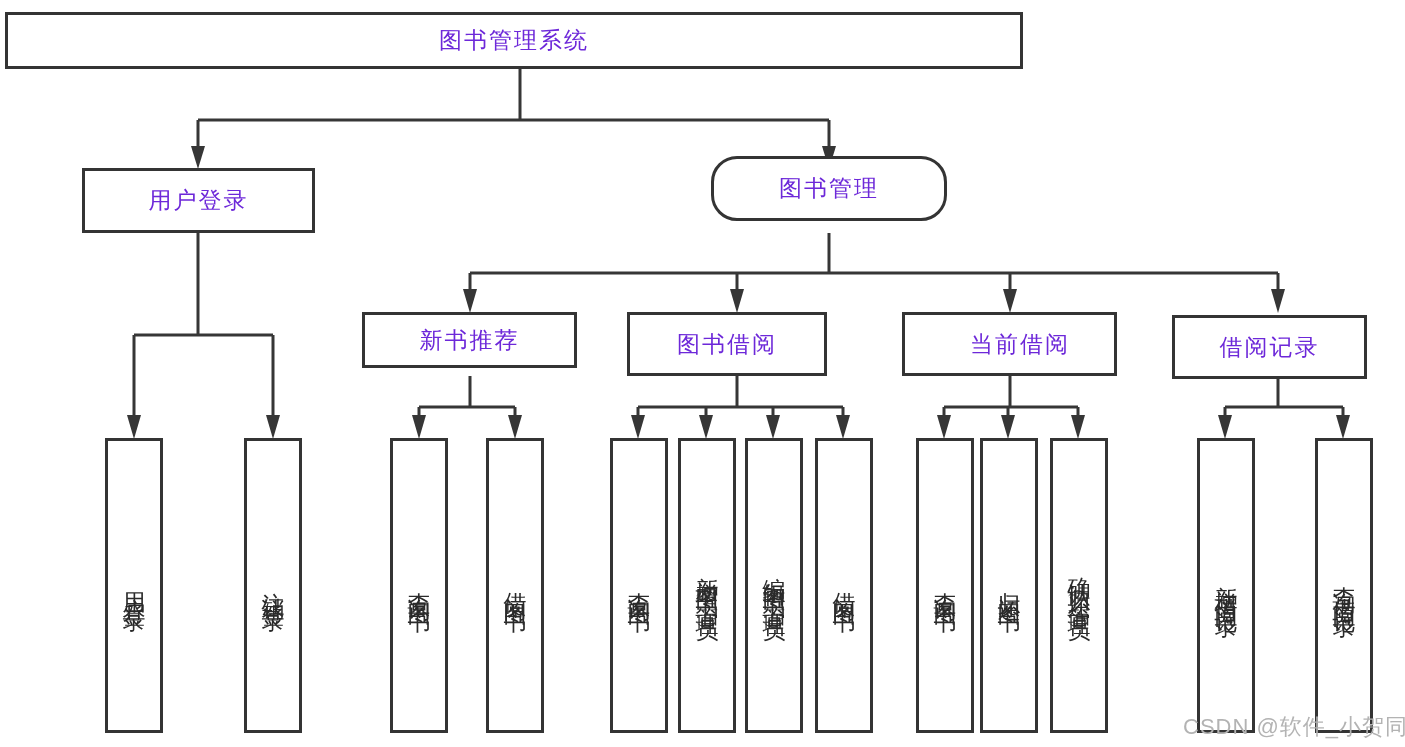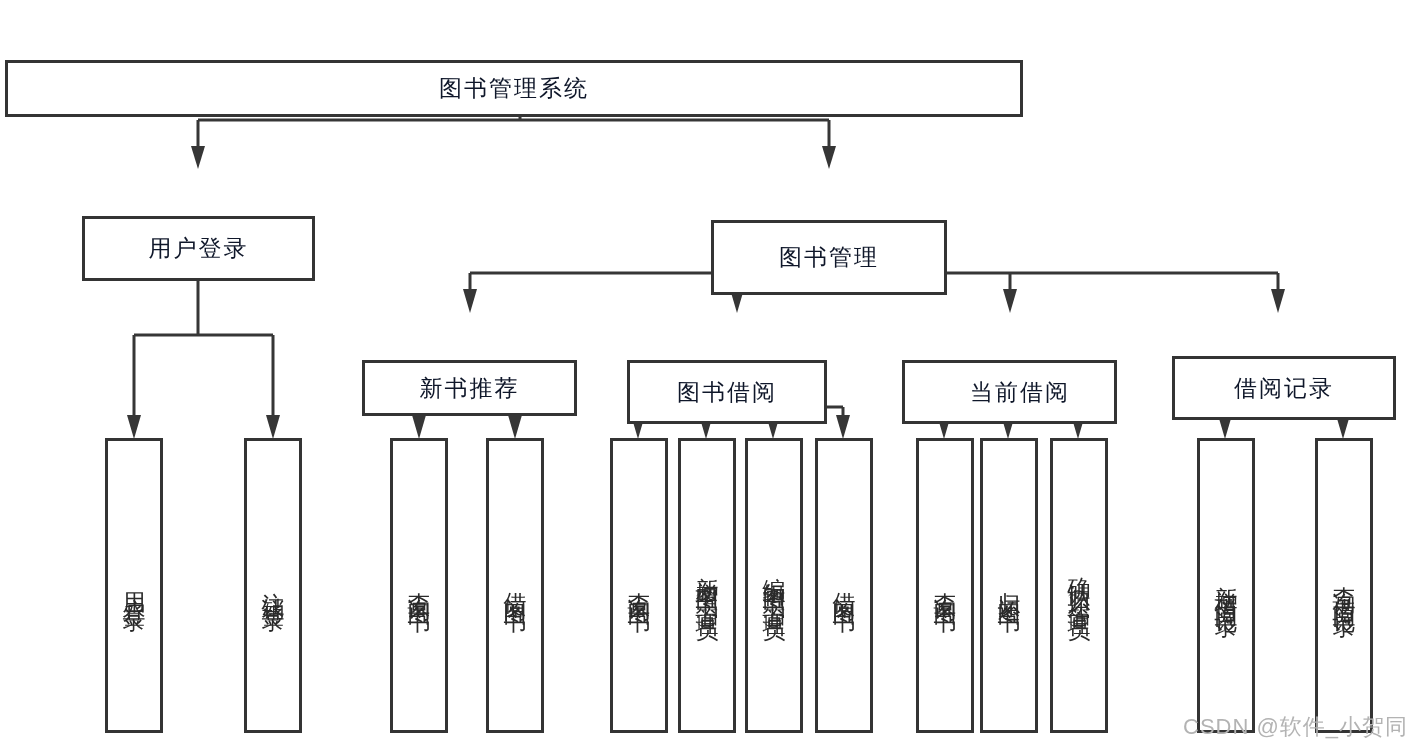--- a/index.html
+++ b/index.html
@@ -32,22 +32,21 @@
     background: #ffffff;
     border: 3px solid #343434;
     display: flex;
     align-items: center;
     justify-content: center;
     text-align: center;
   }
   .h-node {
     font-size: 23px;
     letter-spacing: 2px;
-    color: #0f172a;
-    margin-top: 48px;
+    color: #6d28d9;
   }
   .v-node {
     writing-mode: vertical-rl;
     text-orientation: mixed;
     font-size: 23px;
     letter-spacing: 6px;
     line-height: 1;
     color: #2a2a2a;
   }
   .watermark {
@@ -104,26 +103,26 @@
     <g>
       <path d="M1278 376 V407 M1225 407 H1343 M1225 407 V417 M1343 407 V417"></path>
       <polygon points="1218,415 1232,415 1225,439"></polygon>
       <polygon points="1336,415 1350,415 1343,439"></polygon>
     </g>
   </svg>
 
   <div class="node h-node" style="left:5px; top:12px; width:1018px; height:57px;">图书管理系统</div>
 
   <div class="node h-node" style="left:82px; top:168px; width:233px; height:65px;">用户登录</div>
-  <div class="node h-node" style="left:711px; top:172px; width:236px; height:75px;">图书管理</div>
+  <div class="node h-node" style="left:711px; top:156px; width:236px; height:65px;border-radius:26px;">图书管理</div>
 
   <div class="node h-node" style="left:362px; top:312px; width:215px; height:56px;">新书推荐</div>
   <div class="node h-node" style="left:627px; top:312px; width:200px; height:64px;">图书借阅</div>
   <div class="node h-node" style="left:902px; top:312px; width:215px; height:64px;padding-left:21px;">当前借阅</div>
-  <div class="node h-node" style="left:1172px; top:308px; width:224px; height:64px;">借阅记录</div>
+  <div class="node h-node" style="left:1172px; top:315px; width:195px; height:64px;">借阅记录</div>
 
   <div class="node v-node" style="left:105px; top:438px; width:58px; height:295px;">用户登录</div>
   <div class="node v-node" style="left:244px; top:438px; width:58px; height:295px;">注销登录</div>
 
   <div class="node v-node" style="left:390px; top:438px; width:58px; height:295px;">查询图书</div>
   <div class="node v-node" style="left:486px; top:438px; width:58px; height:295px;">借阅图书</div>
 
   <div class="node v-node" style="left:610px; top:438px; width:58px; height:295px;">查询图书</div>
   <div class="node v-node" style="left:678px; top:438px; width:58px; height:295px;">新增图书（管理员）</div>
   <div class="node v-node" style="left:745px; top:438px; width:58px; height:295px;">编辑图书（管理员）</div>

